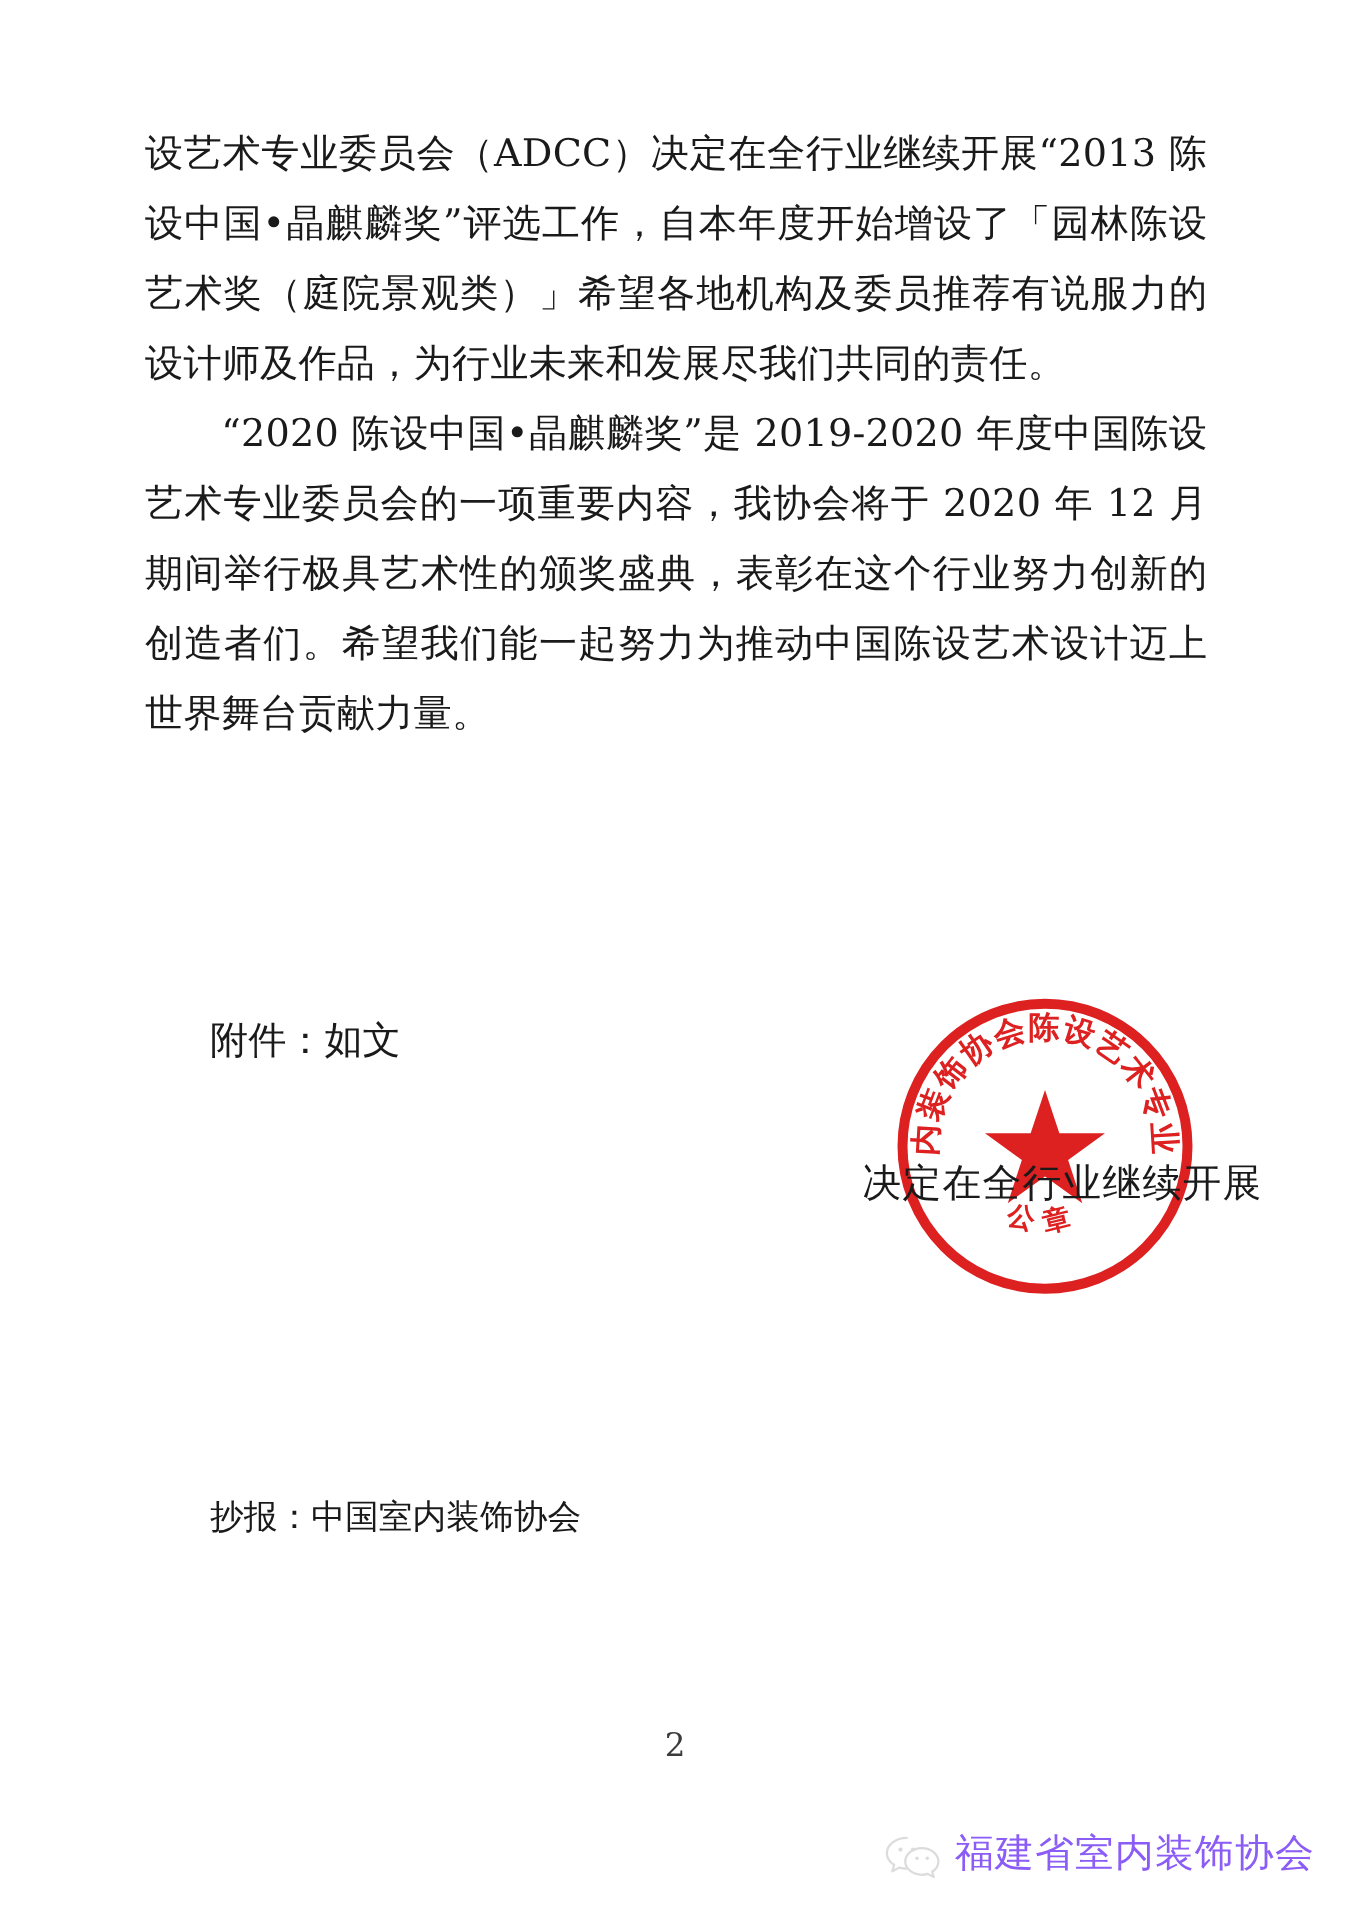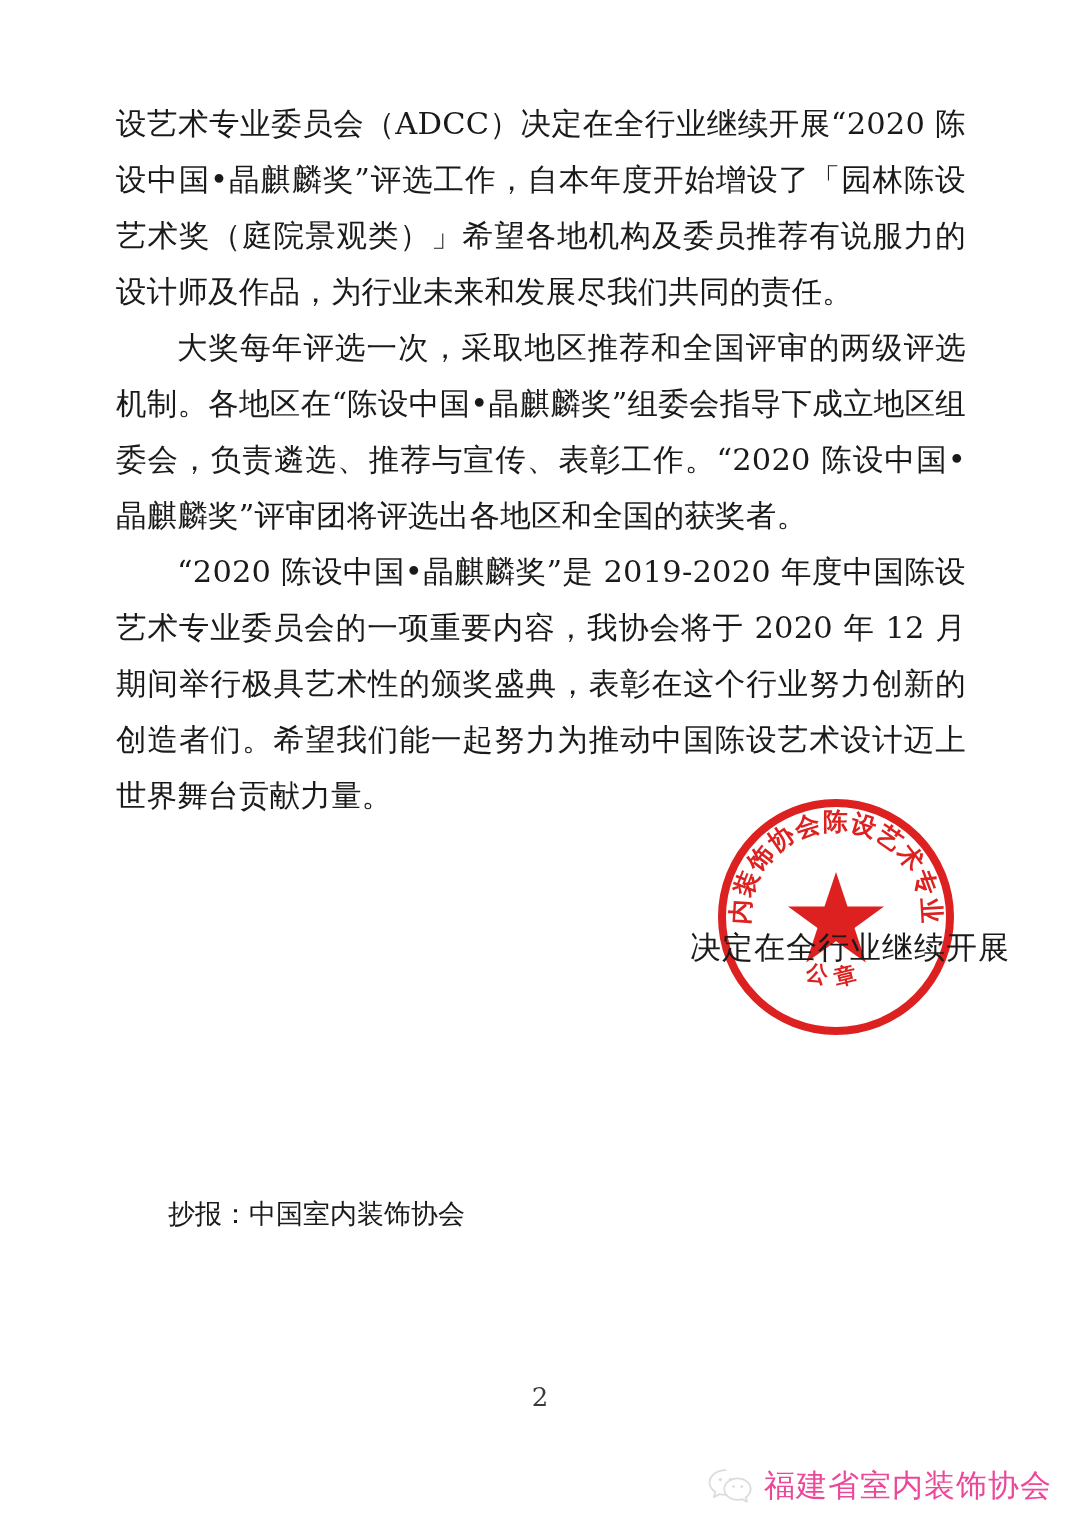--- a/index.html
+++ b/index.html
@@ -111,38 +111,38 @@
   }
   .wechat-icon {
     width: 46px;
     height: 36px;
     flex: 0 0 auto;
   }
   .wechat-icon svg { display: block; width: 46px; height: 36px; }
   .watermark-text {
     font-size: 31px;
     line-height: 36px;
-    color: #ec4899;
+    color: #8b5cf6;
     letter-spacing: 1px;
     white-space: nowrap;
-    font-family: Liberation Sans, sans-serif;
+    font-family: Liberation Mono, monospace;
     text-align: right;
   }
 </style>
 </head>
 <body>
 
 <div id="page">
 
   <div class="doc-body">
-    <p class="para">设艺术专业委员会（ADCC）决定在全行业继续开展“2020 陈设中国•晶麒麟奖”评选工作，自本年度开始增设了「园林陈设艺术奖（庭院景观类）」希望各地机构及委员推荐有说服力的设计师及作品，为行业未来和发展尽我们共同的责任。</p>
-    <p class="para indent">大奖每年评选一次，采取地区推荐和全国评审的两级评选机制。各地区在“陈设中国•晶麒麟奖”组委会指导下成立地区组委会，负责遴选、推荐与宣传、表彰工作。“2020 陈设中国•晶麒麟奖”评审团将评选出各地区和全国的获奖者。</p>
+    <p class="para">设艺术专业委员会（ADCC）决定在全行业继续开展“2013 陈设中国•晶麒麟奖”评选工作，自本年度开始增设了「园林陈设艺术奖（庭院景观类）」希望各地机构及委员推荐有说服力的设计师及作品，为行业未来和发展尽我们共同的责任。</p>
     <p class="para indent">“2020 陈设中国•晶麒麟奖”是 2019-2020 年度中国陈设艺术专业委员会的一项重要内容，我协会将于 2020 年 12 月期间举行极具艺术性的颁奖盛典，表彰在这个行业努力创新的创造者们。希望我们能一起努力为推动中国陈设艺术设计迈上世界舞台贡献力量。</p>
   </div>
 
+  <div class="attach-line">附件：如文</div>
 
   <div class="seal">
     <svg viewBox="0 0 246 246" xmlns="http://www.w3.org/2000/svg">
       <defs>
         <path id="ringArcTop" d="M 36,123 A 87,87 0 0 1 210,123" fill="none"></path>
         <path id="ringArcBottom" d="M 56,123 A 67,67 0 0 0 190,123" fill="none"></path>
       </defs>
 
       <circle cx="123" cy="123" r="114" fill="none" stroke="#dd2020" stroke-width="8"></circle>
 

